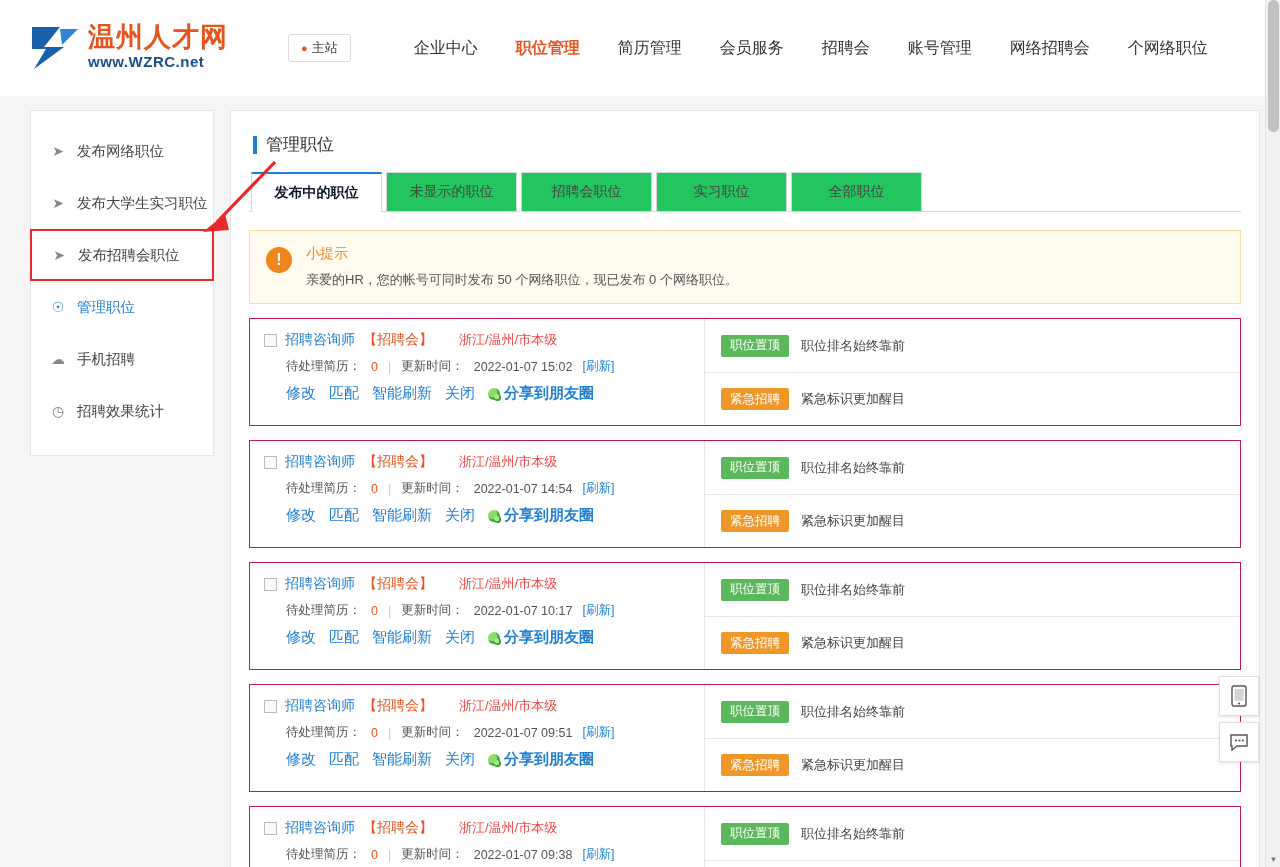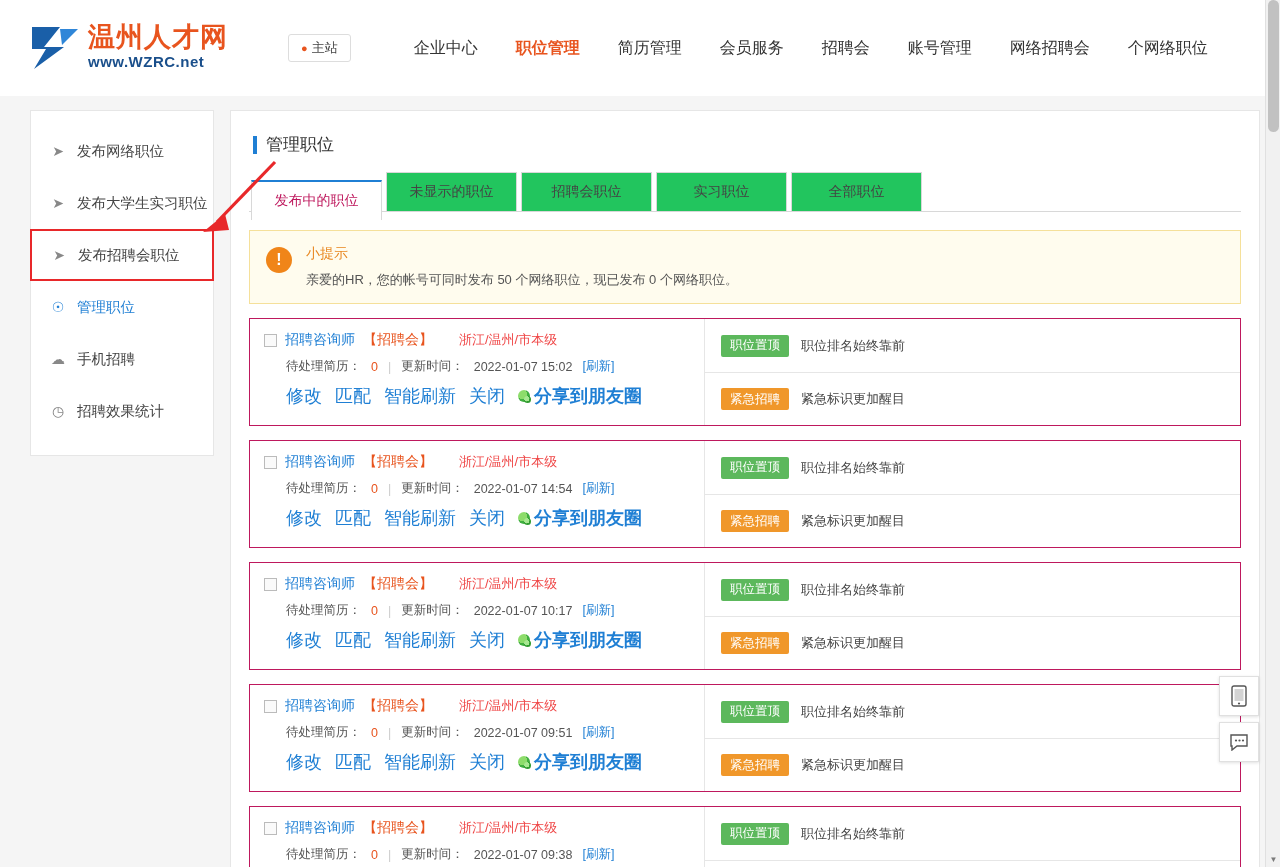--- a/index.html
+++ b/index.html
@@ -120,26 +120,27 @@
     border: 1px solid #d8d8d8;
     border-bottom: none;
     background: #22c55e;
     display: flex; align-items: center; justify-content: center;
     font-size: 14px; color: #444;
     margin-right: 4px;
     cursor: pointer;
   }
   .tab.active {
     background: #fff;
-    color: #be185d;
+    color: #0f172a;
     border-top: 2px solid #1f7fd4;
     position: relative;
-    top: 8px;
+    top: 0;
     height: 40px;
     margin-bottom: -1px;
+    font-weight: bold;
   }
   
   .tip {
     margin-top: 18px;
     background: #fffcee;
     border: 1px solid #f5e09a;
     padding: 14px 16px;
     display: flex; gap: 14px;
     align-items: flex-start;
   }
@@ -196,21 +197,21 @@
   .job-line2 {
     margin: 9px 0 0 22px;
     font-size: 12.5px; color: #555;
     display: flex; align-items: center; gap: 10px;
   }
   .job-line2 .num { color: #e8541e; }
   .sep { color: #ccc; }
   .link { color: #1f7fd4; cursor: pointer; }
   .job-line3 {
     margin: 9px 0 0 22px;
-    font-size: 18px;
+    font-size: 15px;
     display: flex; align-items: flex-start; gap: 13px;
   }
   .share {
     display: flex; align-items: center; gap: 4px; color: #1f7fd4; font-weight: bold;
   }
   .wechat-dot {
     width: 12px; height: 12px; border-radius: 50%;
     background: radial-gradient(circle at 35% 35%, #8ddc6b 0 45%, #3fae3f 46% 100%);
     display: inline-block;
     position: relative;

